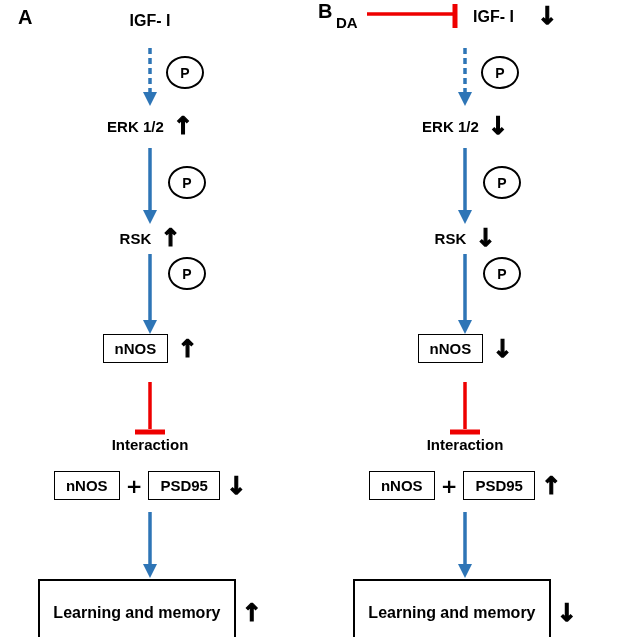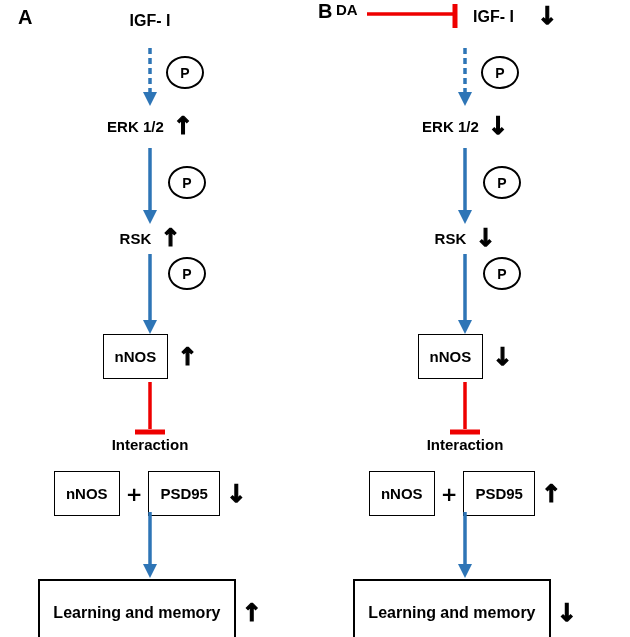--- a/index.html
+++ b/index.html
@@ -12,21 +12,21 @@
   .panel-b { left:315px; }
   .abs { position:absolute; }
   .panel-letter { position:absolute; font-weight:bold; font-size:20px; }
   .row {
     position:absolute; left:0; width:300px;
     display:flex; justify-content:center; align-items:center; gap:9px;
   }
   .node-text { font-weight:bold; font-size:15px; white-space:nowrap; }
   .box {
     border:1.6px solid #000; background:#fff; font-weight:bold; font-size:15px;
-    padding:13px 11px; white-space:nowrap;
+    padding:5px 11px; white-space:nowrap;
   }
   .outcome-box { border:2px solid #000; font-size:16px; padding:23px 13px; }
   .pcircle {
     position:absolute; width:34px; height:29px; border:2.4px solid #000;
     border-radius:50%; background:#fff; display:flex; align-items:center;
     justify-content:center; font-weight:bold; font-size:14px;
   }
   .trend {
     font-family:"DejaVu Sans", sans-serif; font-weight:900; font-size:24px;
     line-height:1; -webkit-text-stroke:1.2px #000;
@@ -112,21 +112,21 @@
 
     <div class="row" style="top:579px;gap:6px">
       <span class="box outcome-box">Learning and memory</span>
       <span class="trend">↑</span>
     </div>
   </div>
 
   <div class="panel panel-b">
     <div class="panel-letter" style="left:3px;top:0px">B</div>
 
-    <span class="node-text abs" style="left:21px;top:1px">DA</span>
+    <span class="node-text abs" style="left:21px;top:14px">DA</span>
 
     <svg class="abs" style="left:52px;top:3px" width="94" height="26">
       <line x1="0" y1="11" x2="86" y2="11" class="red-line"></line>
       <line x1="88" y1="1" x2="88" y2="25" class="red-bar"></line>
     </svg>
 
     <span class="node-text abs" style="left:158px;top:8px;font-size:16px">IGF- I</span>
     <span class="trend abs" style="left:222px;top:4px">↓</span>
 
     <svg class="abs" style="left:142px;top:48px" width="16" height="58">

